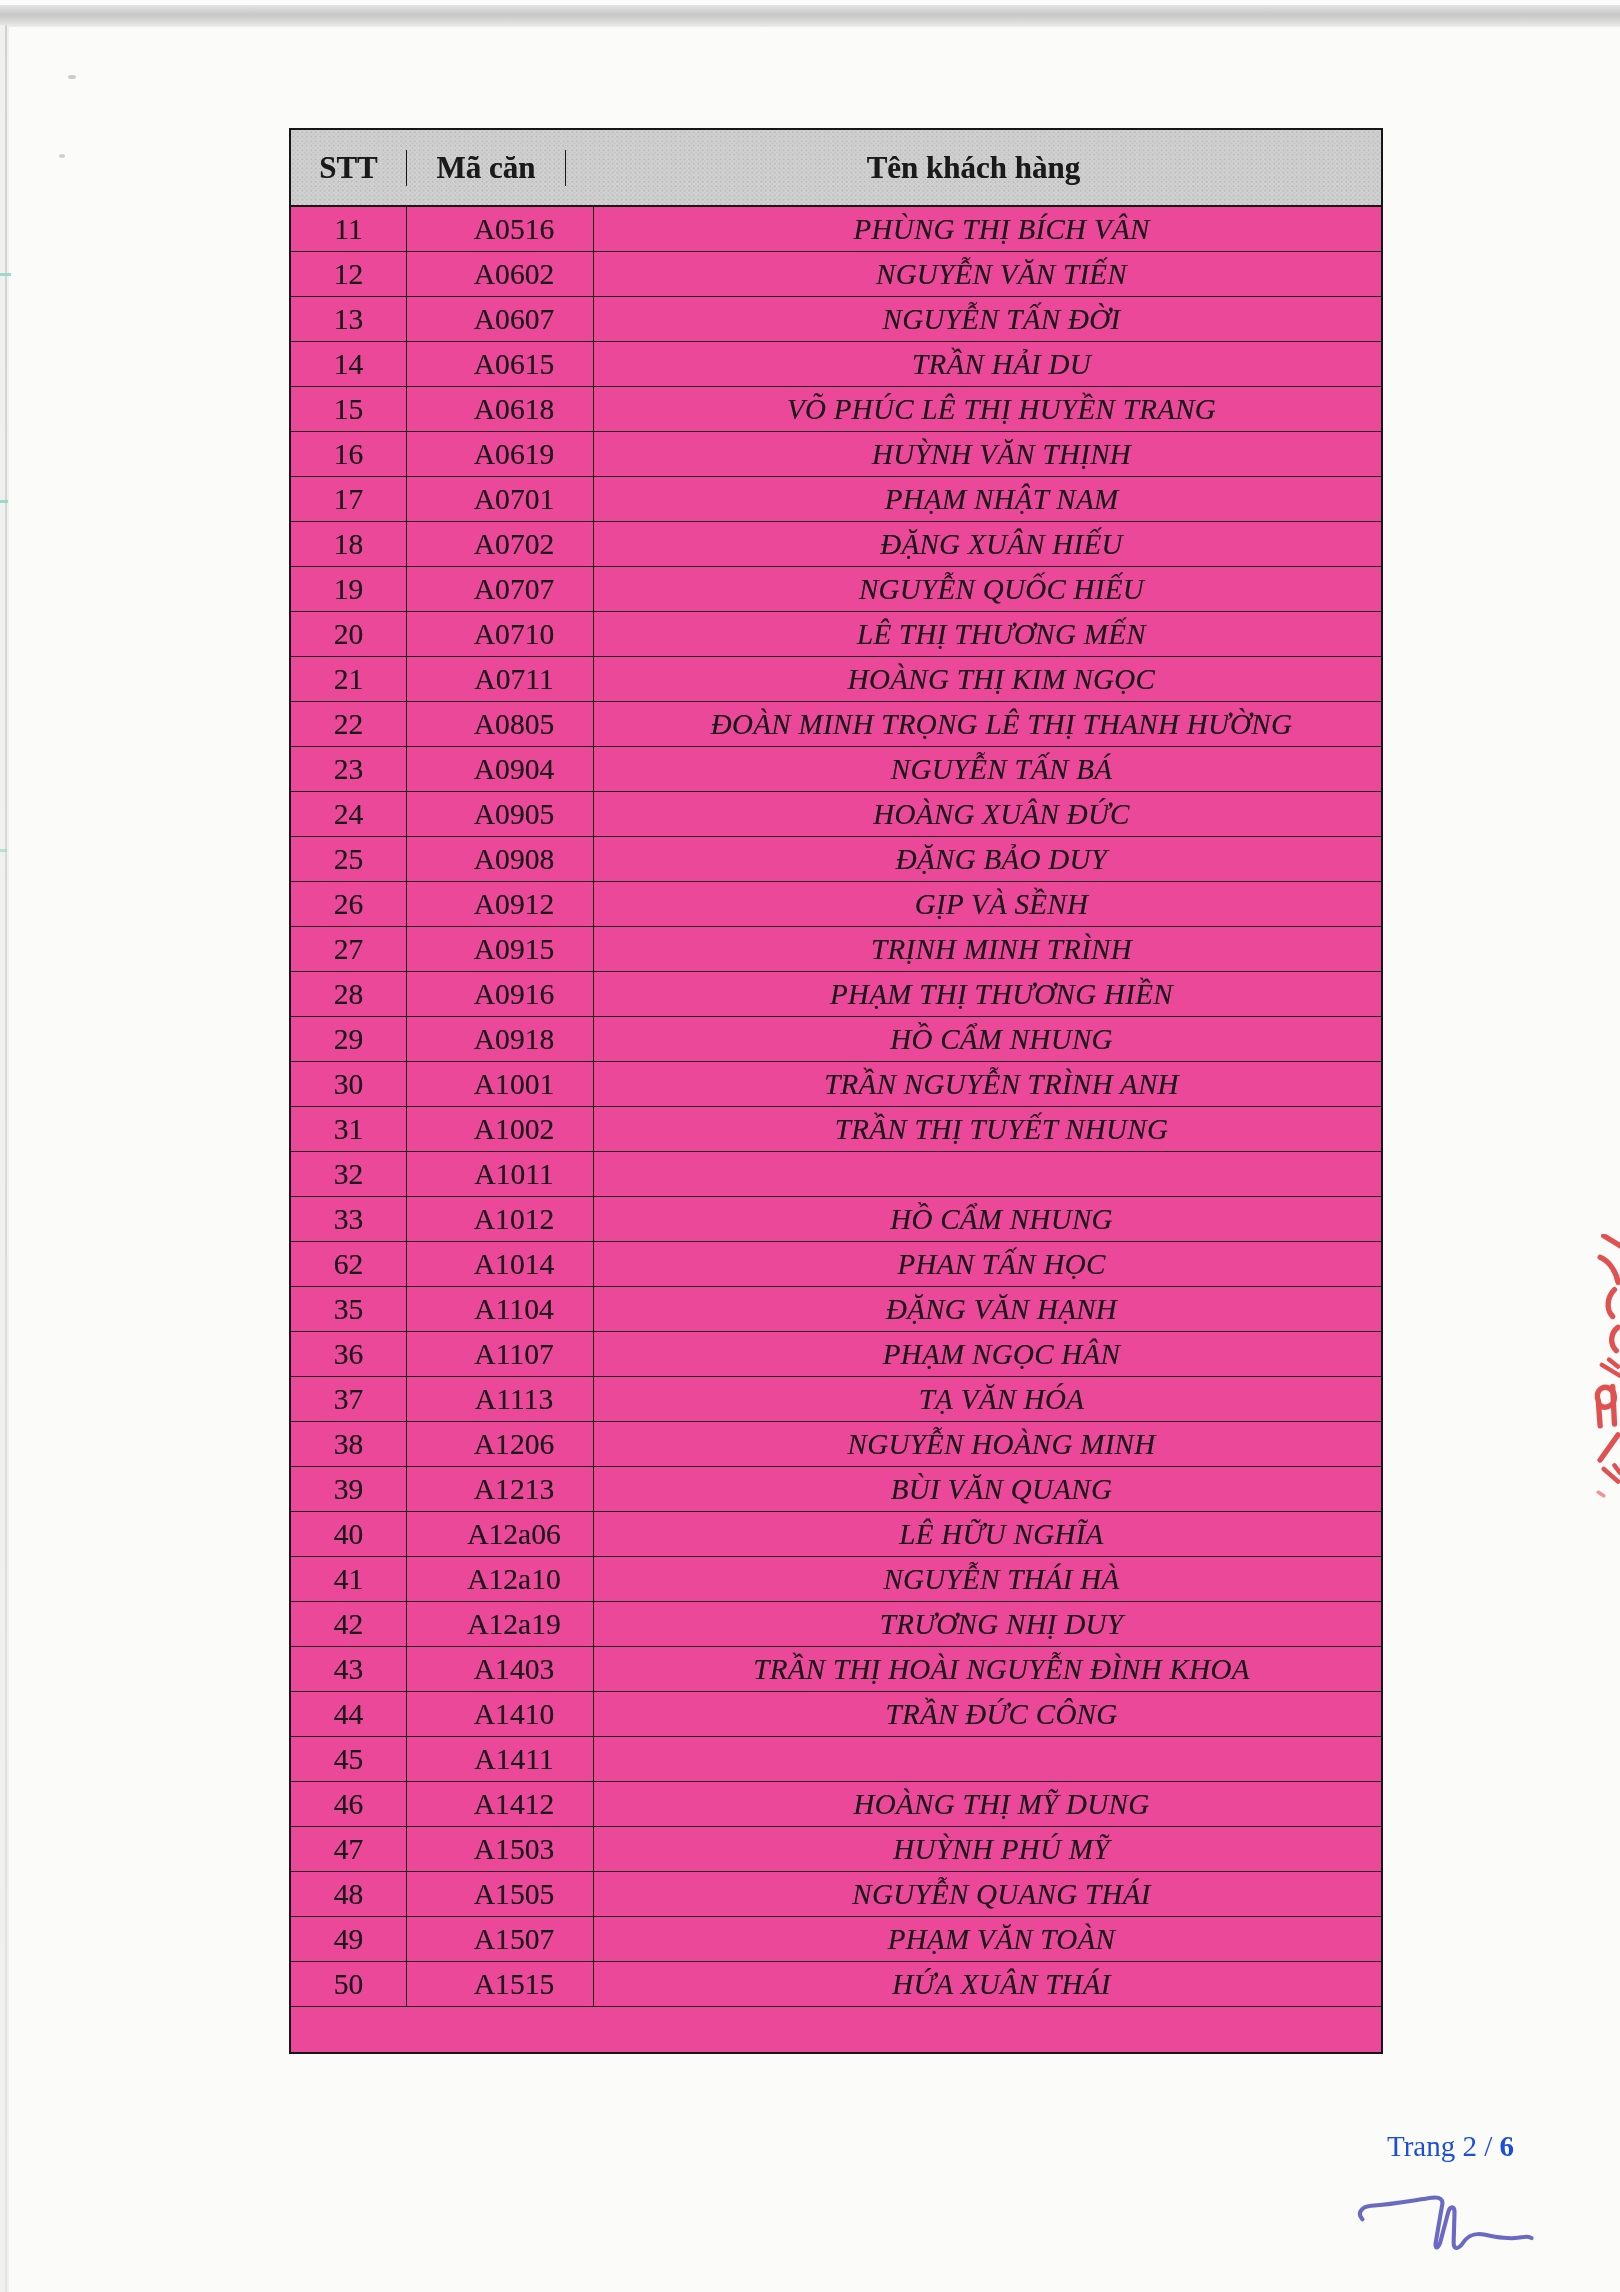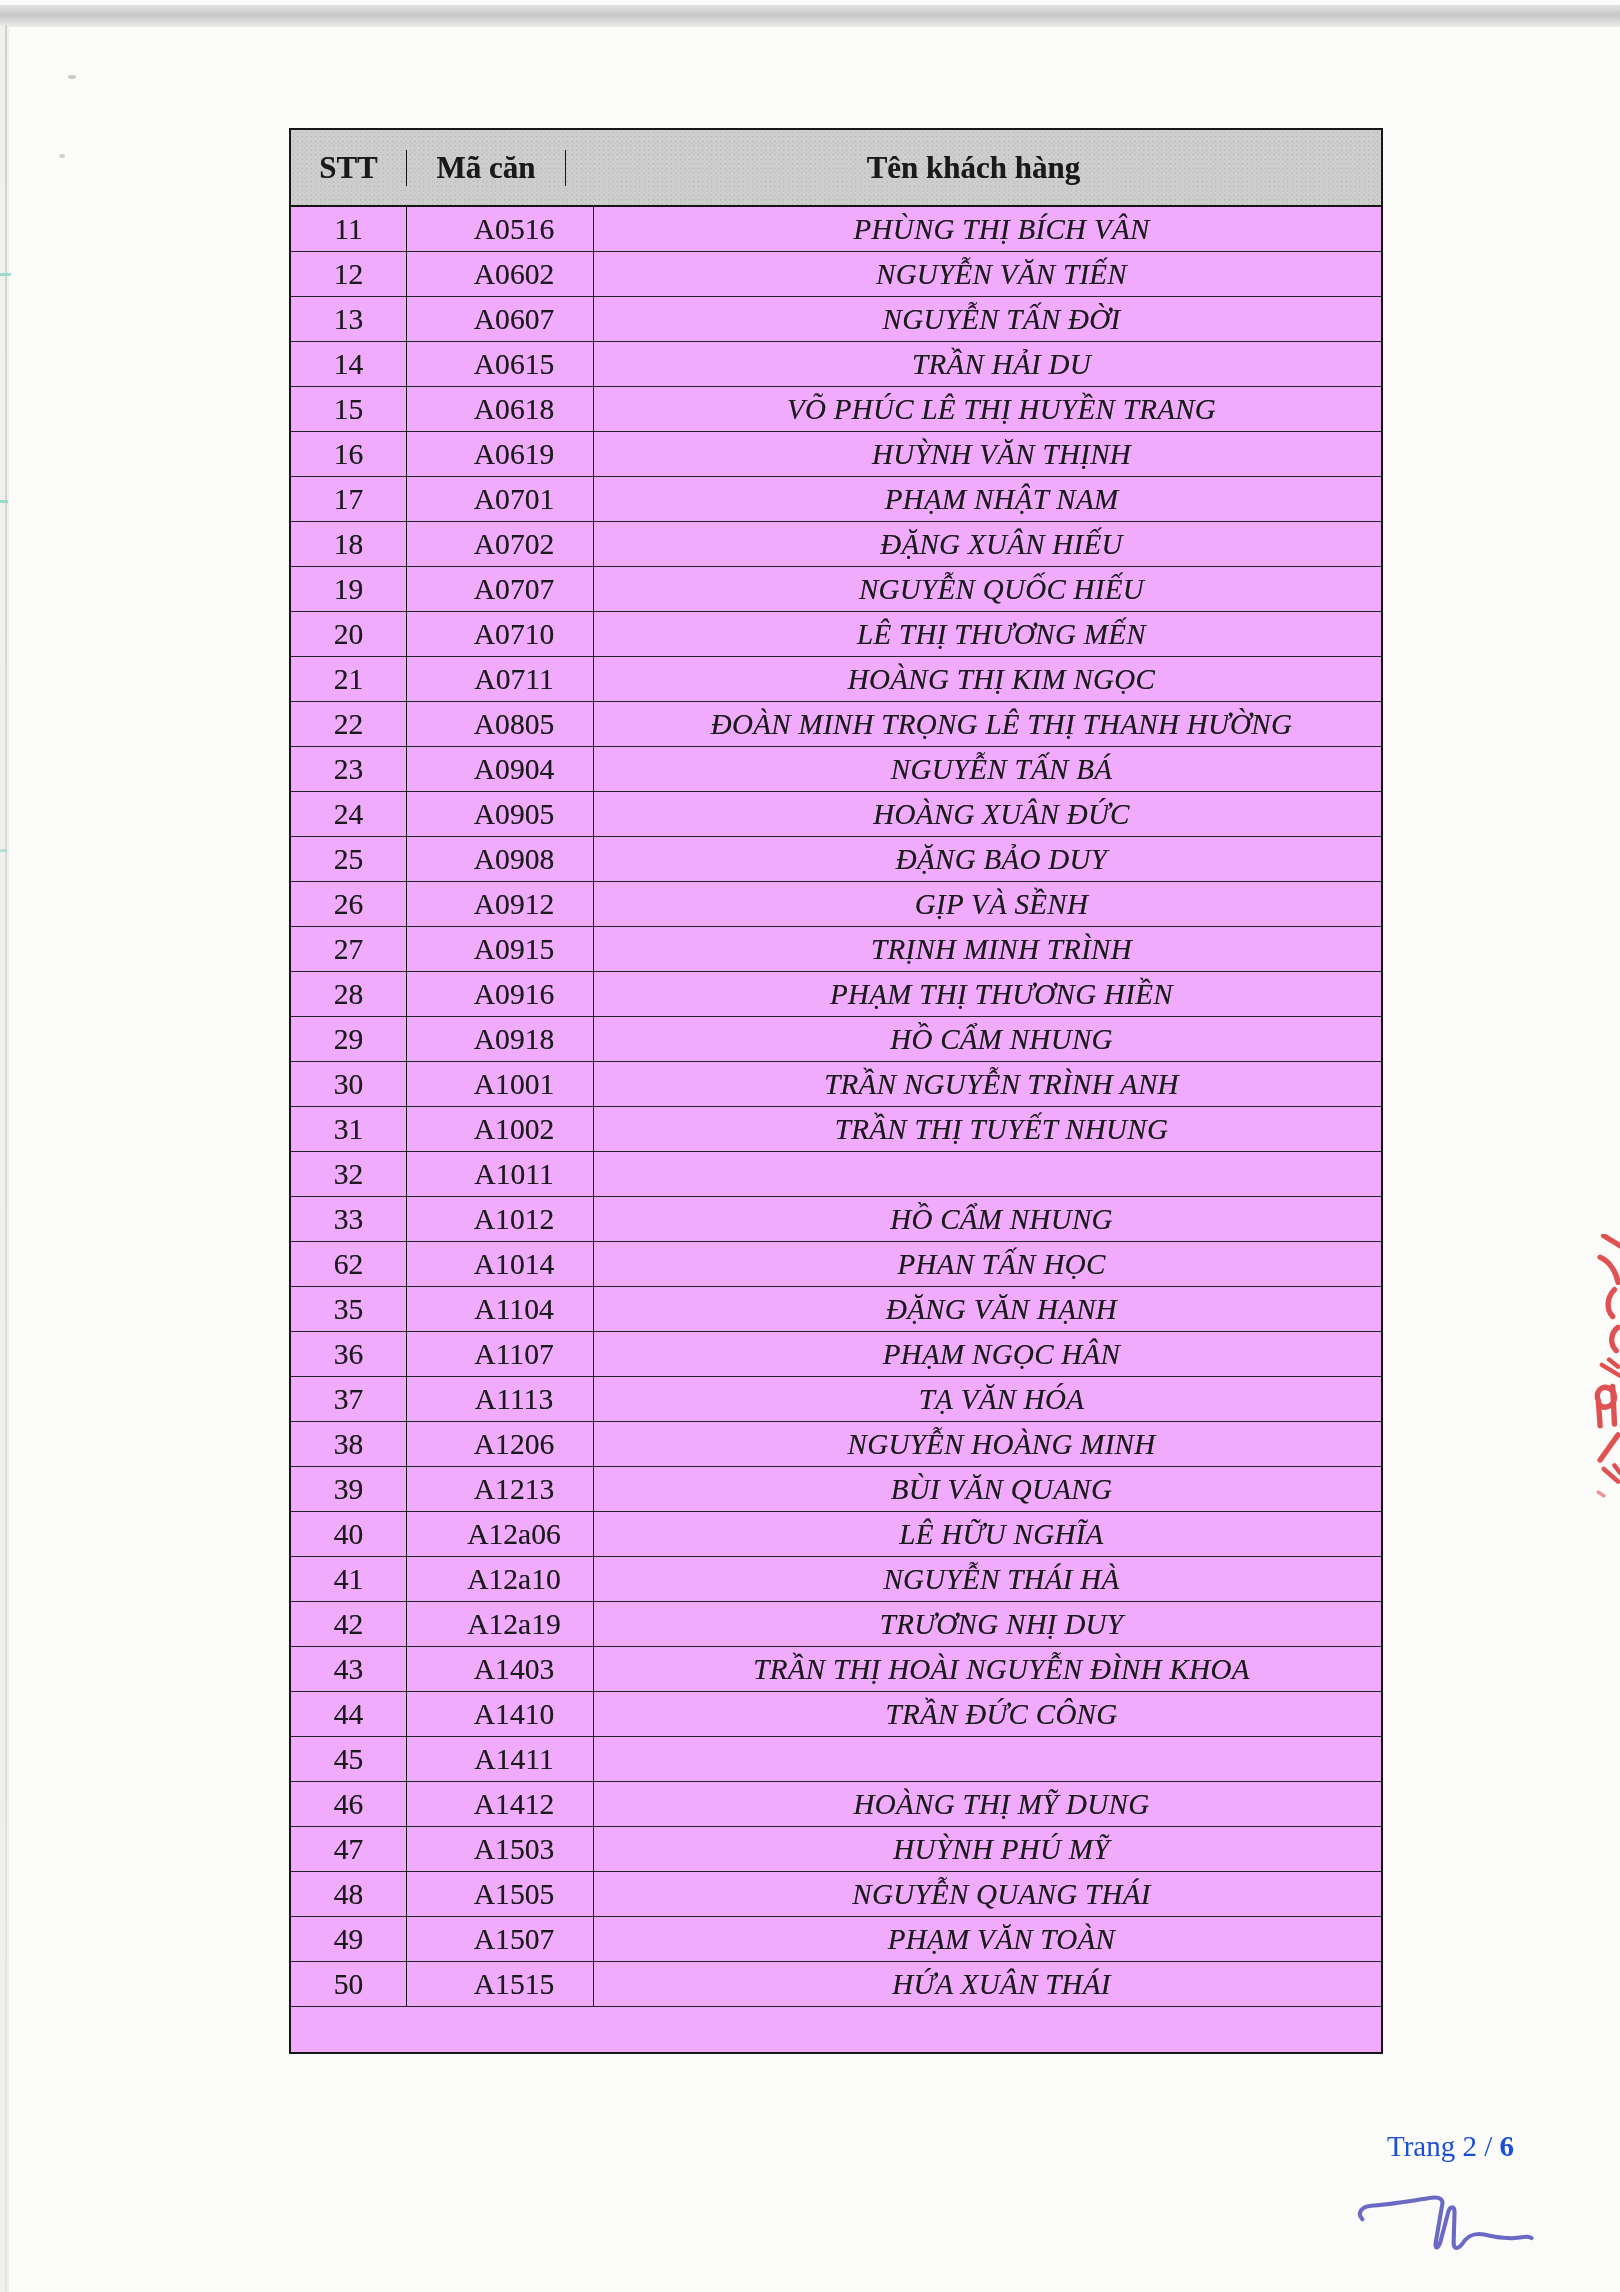--- a/index.html
+++ b/index.html
@@ -15,21 +15,21 @@
   .page-edge-line{position:absolute;left:5.4px;top:25px;width:1.8px;height:2268px;
     background:linear-gradient(#d2d2d0,#e4e4e2);}
   .left-shade{position:absolute;left:0;top:25px;width:9px;height:2268px;background:#f0f0ee;}
   .teal-dash{position:absolute;left:0;width:10.7px;height:2.7px;background:#8ad3c6;opacity:.8;}
   .speck{position:absolute;background:#9a9a96;border-radius:50%;}
 
   
   .doc-table{
     position:absolute;left:289px;top:128px;width:1094px;
     border:2.7px solid #161616;box-sizing:border-box;
-    background:#f0abfc;
+    background:#ec4899;
   }
   .thead{
     display:flex;align-items:center;height:77px;box-sizing:border-box;
     border-bottom:2.7px solid #161616;
     background-color:#d2d2d2;
     background-image:radial-gradient(#bdbdbd 0.9px, transparent 1.1px),
                      radial-gradient(#c6c6c6 0.9px, transparent 1.1px);
     background-size:4.5px 4.5px,4.5px 4.5px;background-position:0 0,2.2px 2.2px;
     font-weight:bold;font-size:31px;
   }

